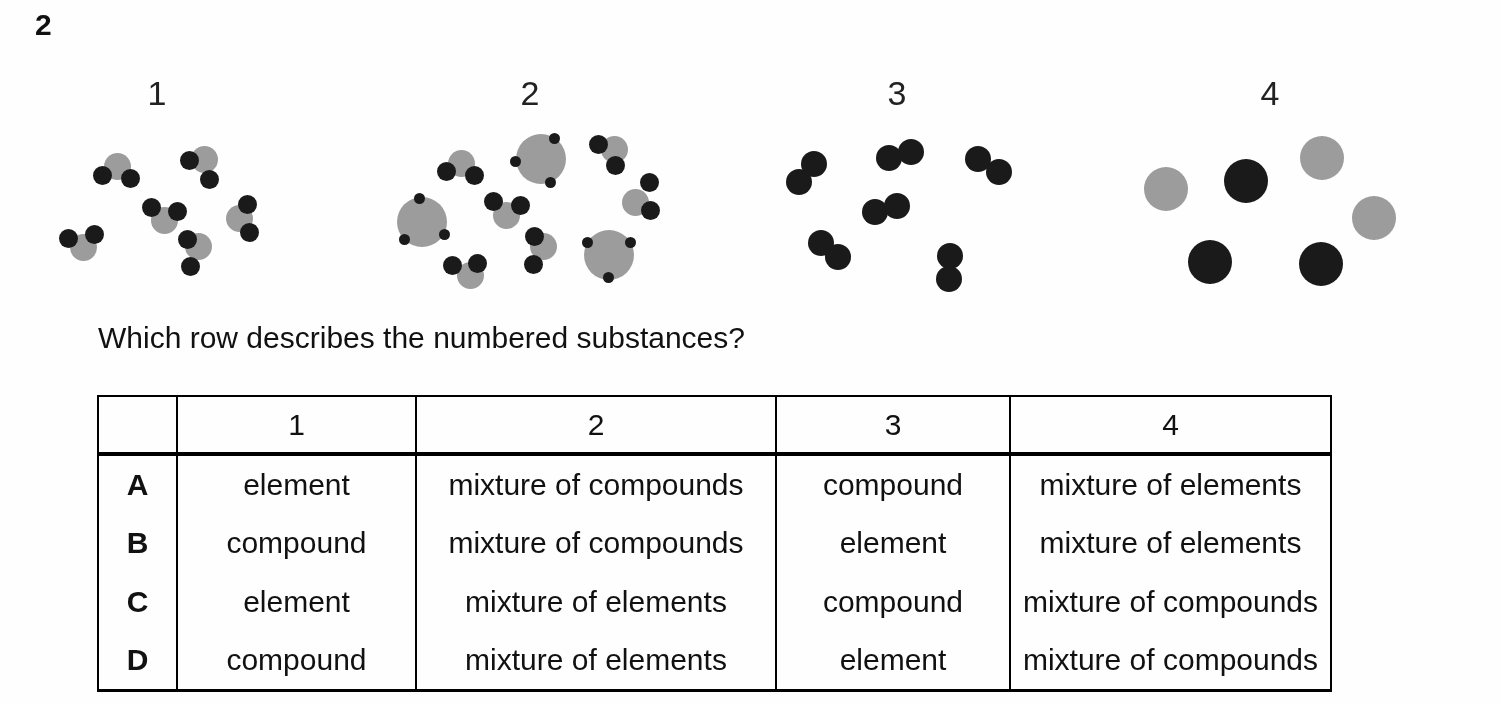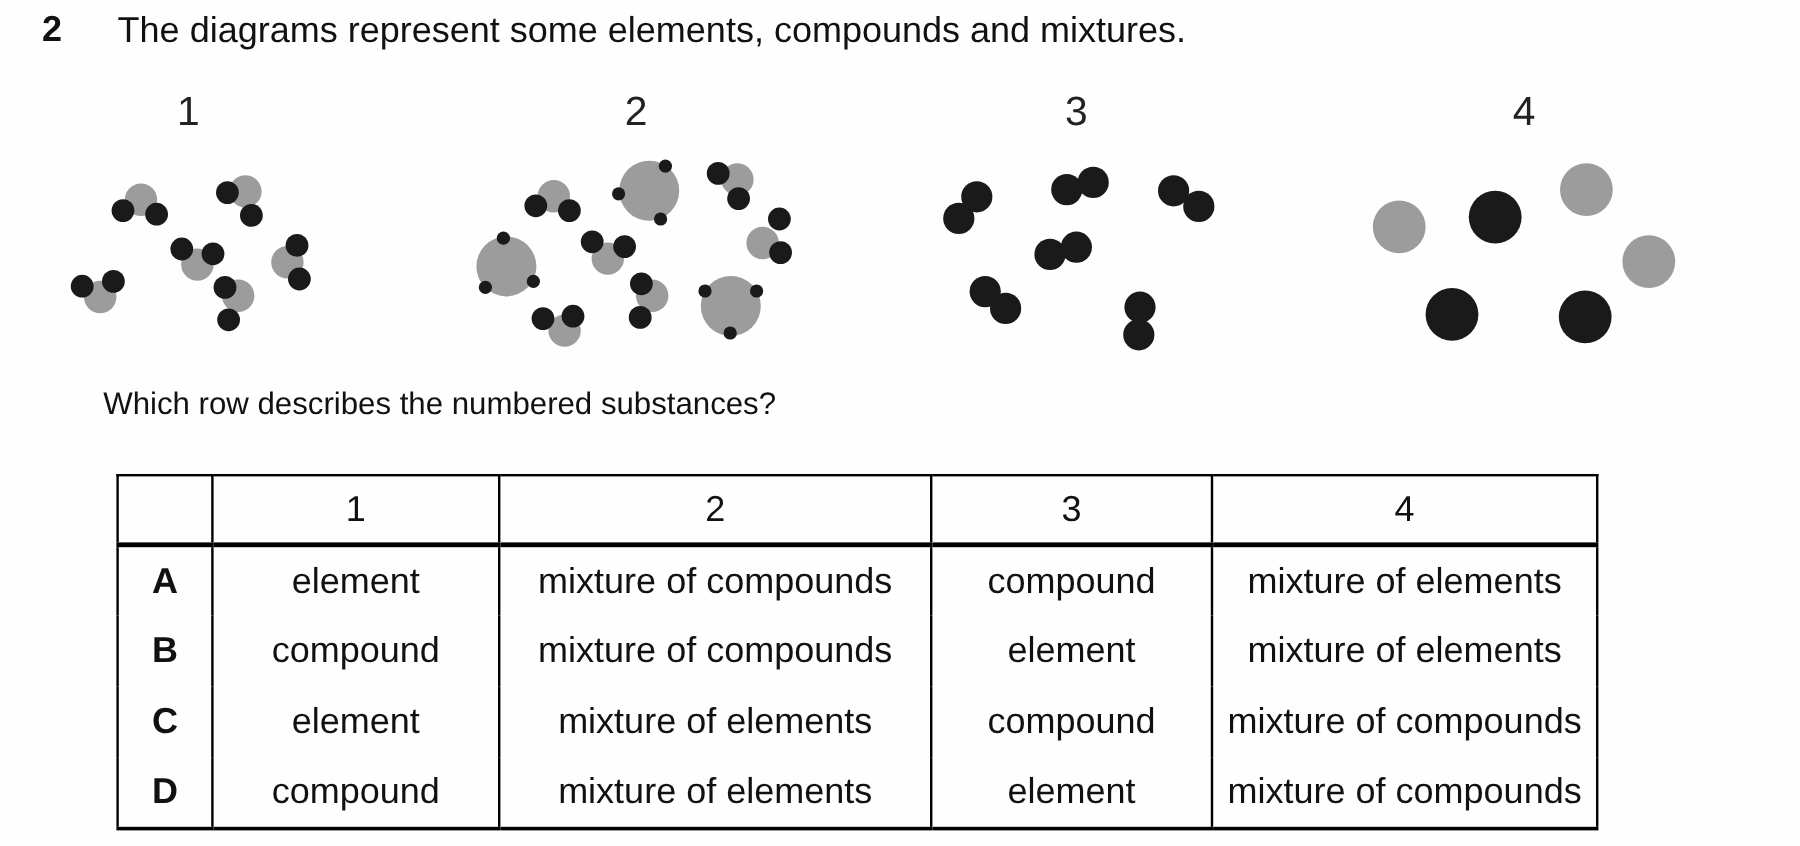--- a/index.html
+++ b/index.html
@@ -24,23 +24,23 @@
     font-weight: bold;
   }
   .question-text {
     position: absolute;
     left: 98px;
     top: 9px;
     font-size: 30px;
   }
   .prompt-text {
     position: absolute;
-    left: 86px;
+    left: 98px;
     top: 321px;
-    font-size: 26px;
+    font-size: 30px;
     text-align: center;
   }
   .diagram {
     position: absolute;
   }
   .diagram-label {
     position: absolute;
     top: -56px;
     transform: translateX(-50%);
     font-size: 34px;
@@ -89,21 +89,20 @@
     font-weight: bold;
   }
 </style>
 </head>
 <body>
 
 <div class="page">
 
   <span class="question-number">2</span>
 
-  <span class="question-text">The diagrams represent some elements, compounds and mixtures.</span>
 
   <div id="figure-area">
       <div class="diagram" style="left: 50px; top: 130px; width: 220px; height: 160px;">
         <div class="diagram-label" style="left: 107px;">1</div>
         <div class="atom gray" style="left: 53.5px; top: 22.5px; width: 27px; height: 27px; background: rgb(156, 156, 156);"></div>
         <div class="atom black" style="left: 42.5px; top: 35.5px; width: 19px; height: 19px; background: rgb(26, 26, 26);"></div>
         <div class="atom black" style="left: 70.5px; top: 38.5px; width: 19px; height: 19px; background: rgb(26, 26, 26);"></div>
         <div class="atom gray" style="left: 140.5px; top: 15.5px; width: 27px; height: 27px; background: rgb(156, 156, 156);"></div>
         <div class="atom black" style="left: 129.5px; top: 20.5px; width: 19px; height: 19px; background: rgb(26, 26, 26);"></div>
         <div class="atom black" style="left: 149.5px; top: 39.5px; width: 19px; height: 19px; background: rgb(26, 26, 26);"></div>

